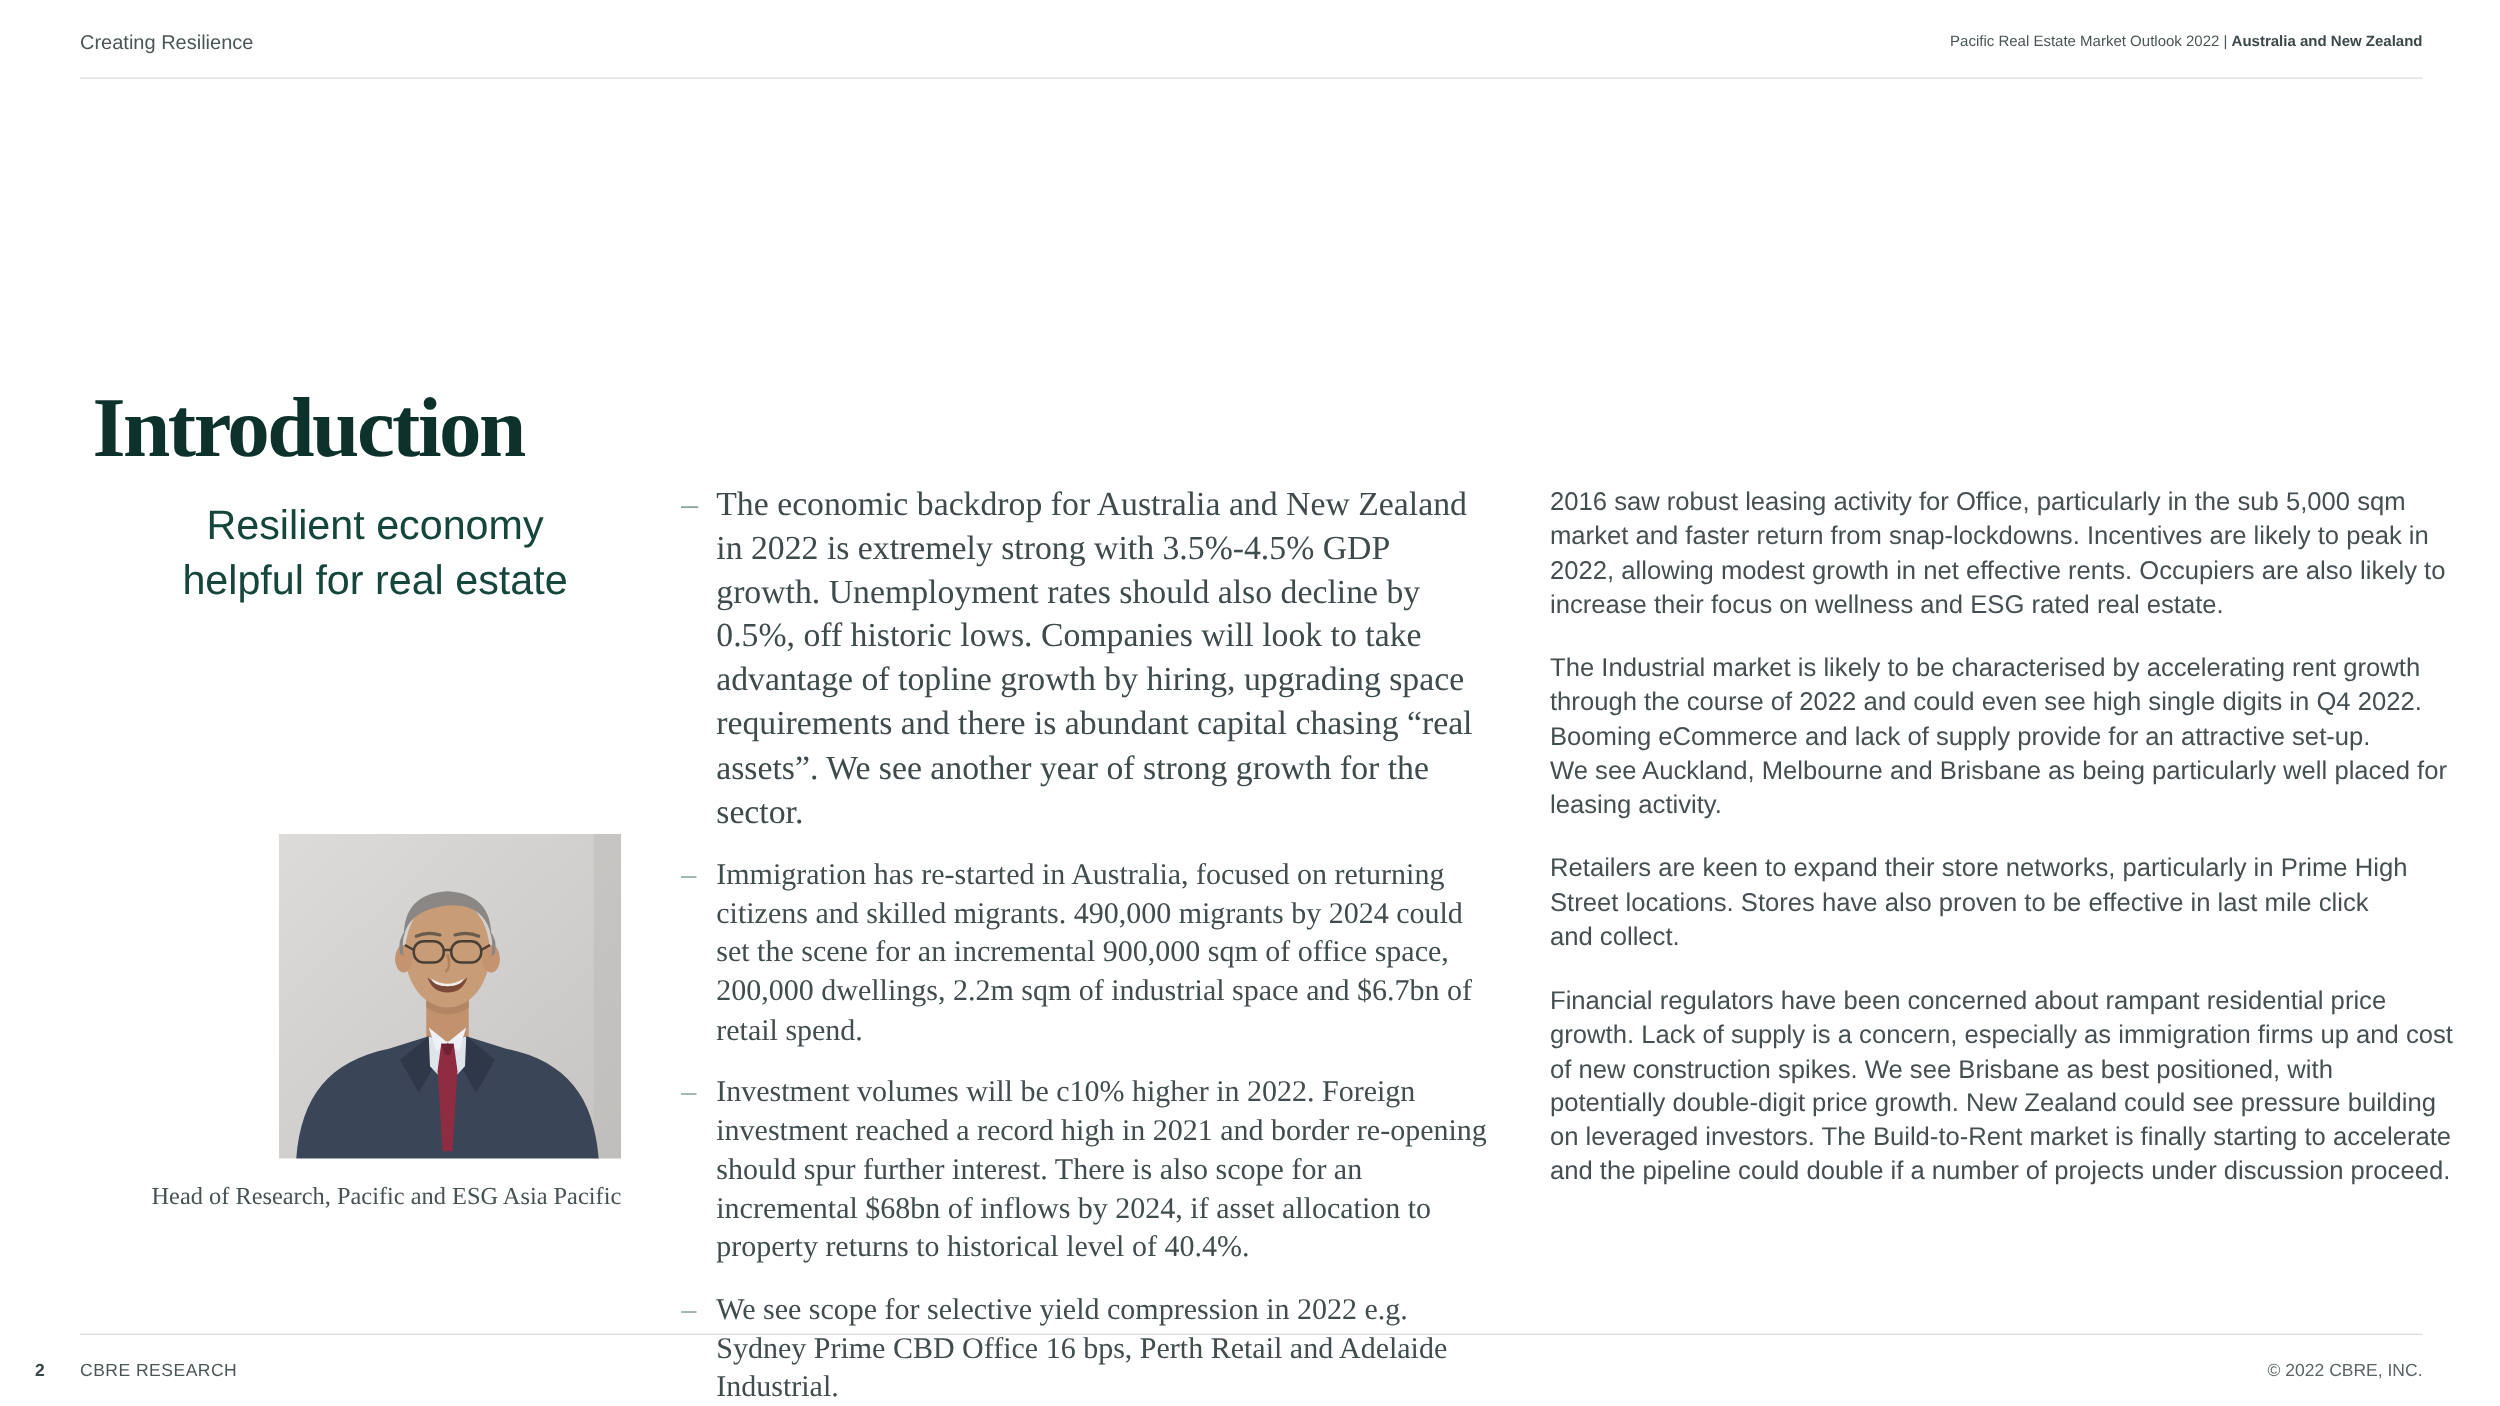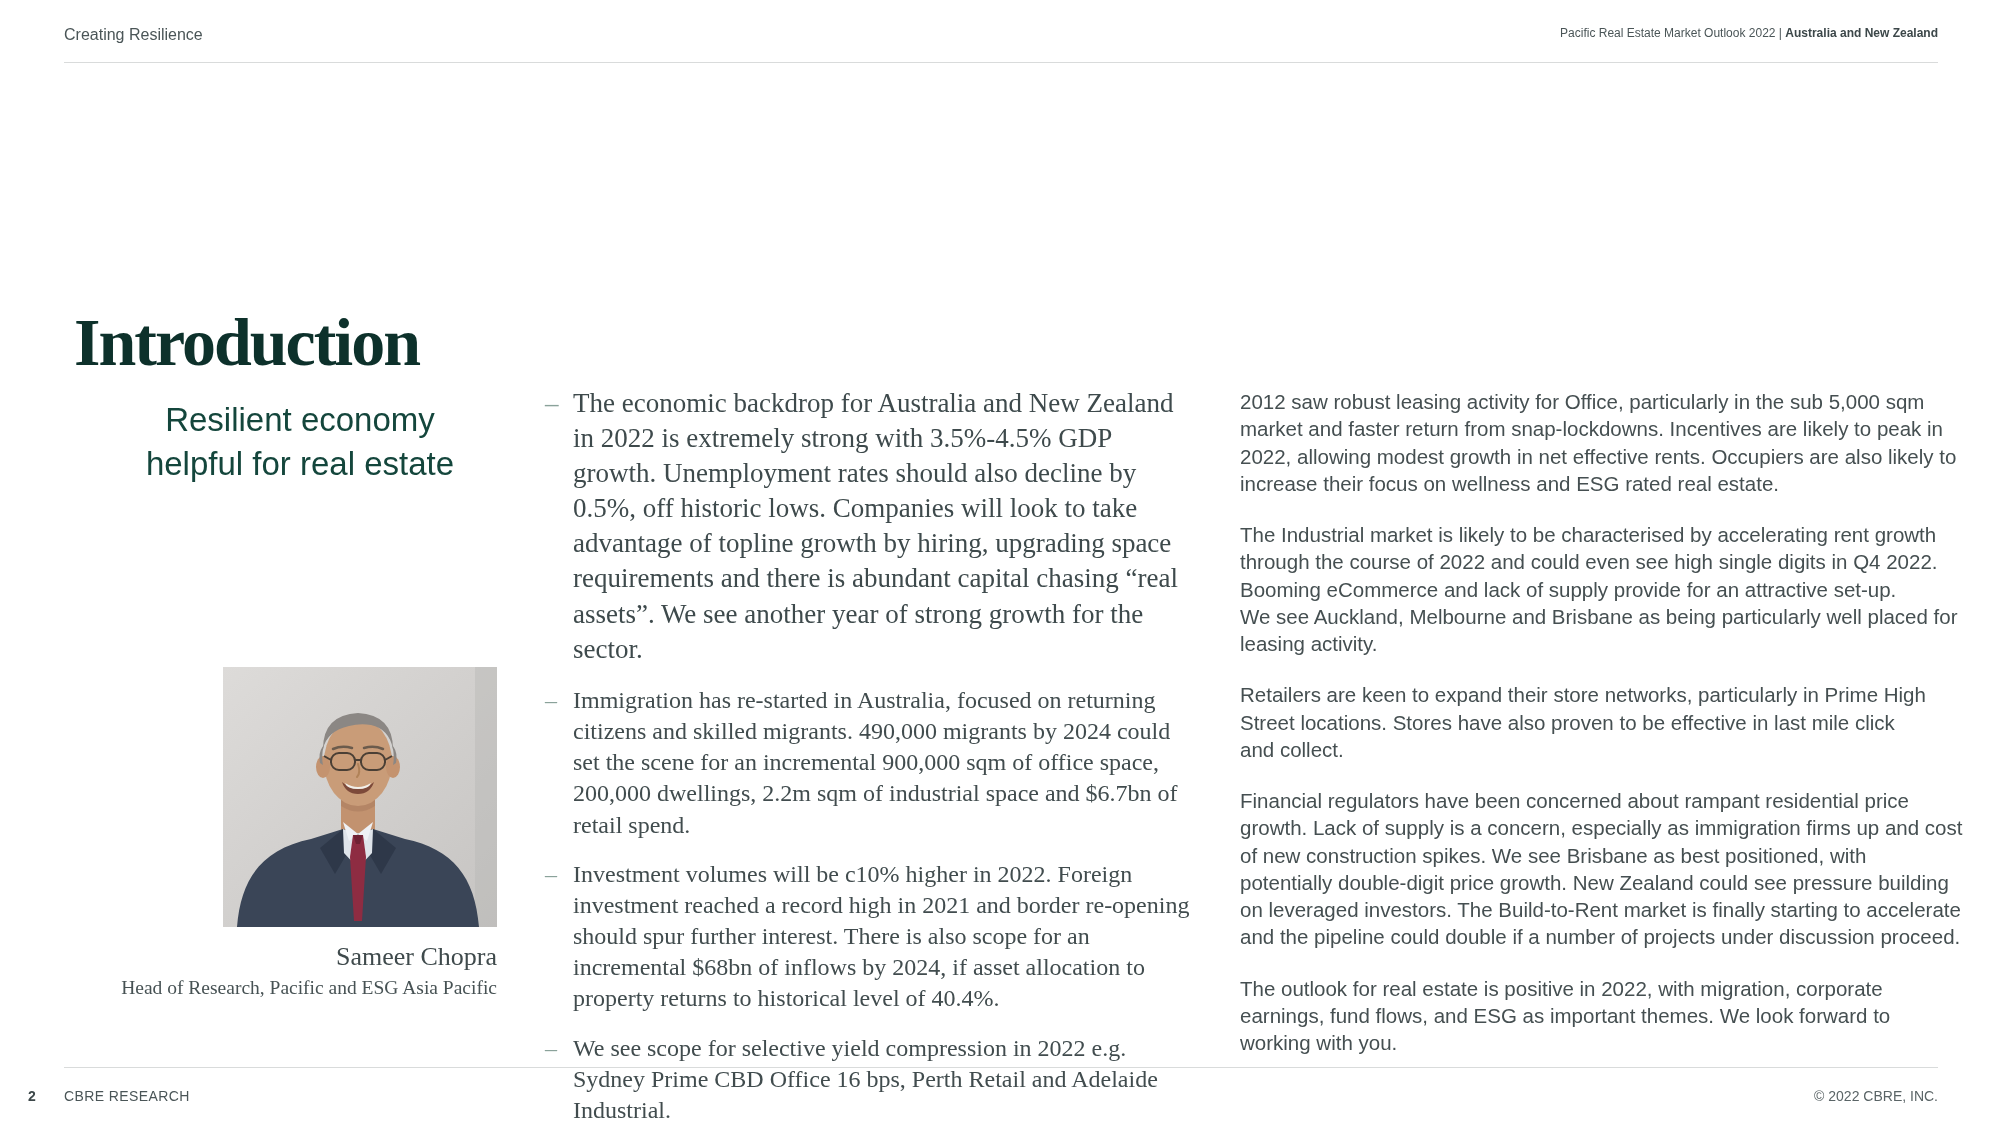--- a/index.html
+++ b/index.html
@@ -109,21 +109,20 @@
     <path d="M120,162 L135,168 L150,162 L149,186 L135,201 L121,186 Z" fill="#dfe4ea"></path>
     <path d="M120,155 L135,167 L126,174 Z" fill="#eef1f5"></path>
     <path d="M150,155 L135,167 L144,174 Z" fill="#eef1f5"></path>
 
     <path d="M130,168 L140,168 L143,190 L139,254 L131,254 L127,190 Z" fill="#8e2c42"></path>
     <path d="M130,168 L140,168 L137,177 L133,177 Z" fill="#6f2234"></path>
   </svg>
 </div>
 
 <div class="author-caption">
-  <div class="author-name">Sameer Chopra</div>
   <div class="author-role">Head of Research, Pacific and ESG Asia Pacific</div>
 </div>
 
 <div class="bullets">
   <div class="bullet lead">
     <span class="dash">–</span>
     <span class="text">The economic backdrop for Australia and New Zealand in 2022 is extremely strong with 3.5%-4.5% GDP growth. Unemployment rates should also decline by 0.5%, off historic lows.  Companies will look to take advantage of topline growth by hiring, upgrading space requirements and there is abundant capital chasing “real assets”. We see another year of strong growth for the sector.</span>
   </div>
   <div class="bullet std">
     <span class="dash">–</span>
@@ -133,25 +132,24 @@
     <span class="dash">–</span>
     <span class="text">Investment volumes will be c10% higher in 2022.  Foreign investment reached a record high in 2021 and border re-opening should spur further interest. There is also scope for an incremental $68bn of inflows by 2024, if asset allocation to property returns to historical level of 40.4%.</span>
   </div>
   <div class="bullet std">
     <span class="dash">–</span>
     <span class="text">We see scope for selective yield compression in 2022 e.g. Sydney Prime CBD Office 16 bps, Perth Retail and Adelaide Industrial.</span>
   </div>
 </div>
 
 <div class="paras">
-  <p>2012 saw robust leasing activity for Office, particularly in the sub 5,000 sqm market and faster return from snap-lockdowns.  Incentives are likely to peak in 2022, allowing modest growth in net effective rents.  Occupiers are also likely to increase their focus on wellness and ESG rated real estate.</p>
+  <p>2016 saw robust leasing activity for Office, particularly in the sub 5,000 sqm market and faster return from snap-lockdowns.  Incentives are likely to peak in 2022, allowing modest growth in net effective rents.  Occupiers are also likely to increase their focus on wellness and ESG rated real estate.</p>
   <p>The Industrial market is likely to be characterised by accelerating rent growth through the course of 2022 and could even see high single digits in Q4 2022. Booming eCommerce and lack of supply provide for an attractive set-up.
 We see Auckland, Melbourne and Brisbane as being particularly well placed for leasing activity.</p>
   <p>Retailers are keen to expand their store networks, particularly in Prime High Street locations. Stores have also proven to be effective in last mile click
 and collect.</p>
   <p>Financial regulators have been concerned about rampant residential price growth. Lack of supply is a concern, especially as immigration firms up and cost of new construction spikes.  We see Brisbane as best positioned, with potentially double-digit price growth. New Zealand could see pressure building on leveraged investors. The Build-to-Rent market is finally starting to accelerate and the pipeline could double if a number of projects under discussion proceed.</p>
-  <p>The outlook for real estate is positive in 2022, with migration, corporate earnings, fund flows, and ESG as important themes.  We look forward to working with you.</p>
 </div>
 
 <div class="rule-bottom"></div>
 <div class="page-number">2</div>
 <div class="footer-left">CBRE RESEARCH</div>
 <div class="footer-right">© 2022 CBRE, INC.</div>
 
 </body></html>

